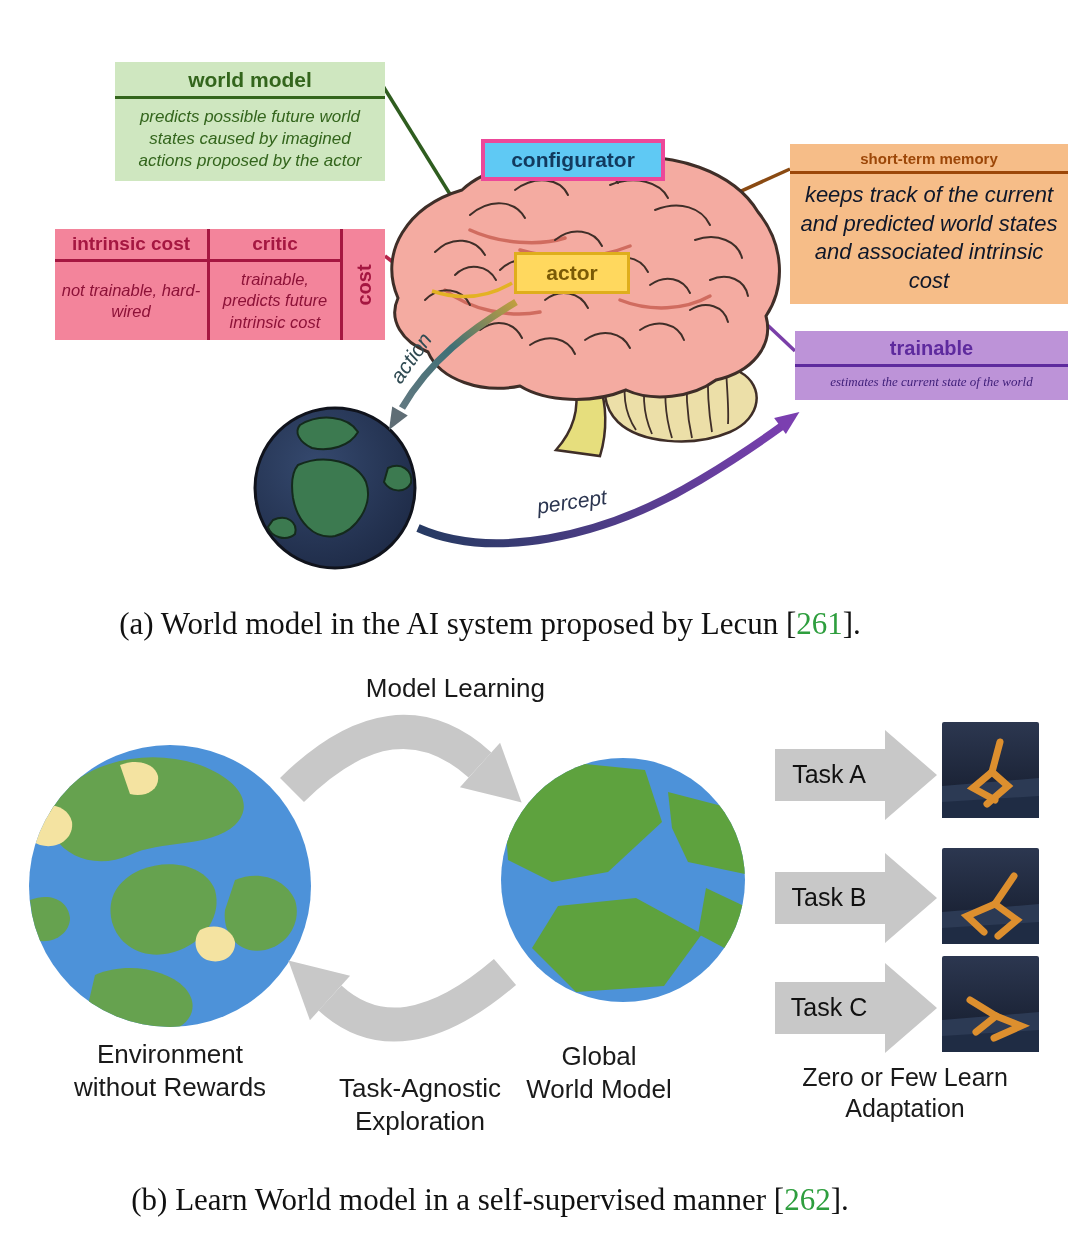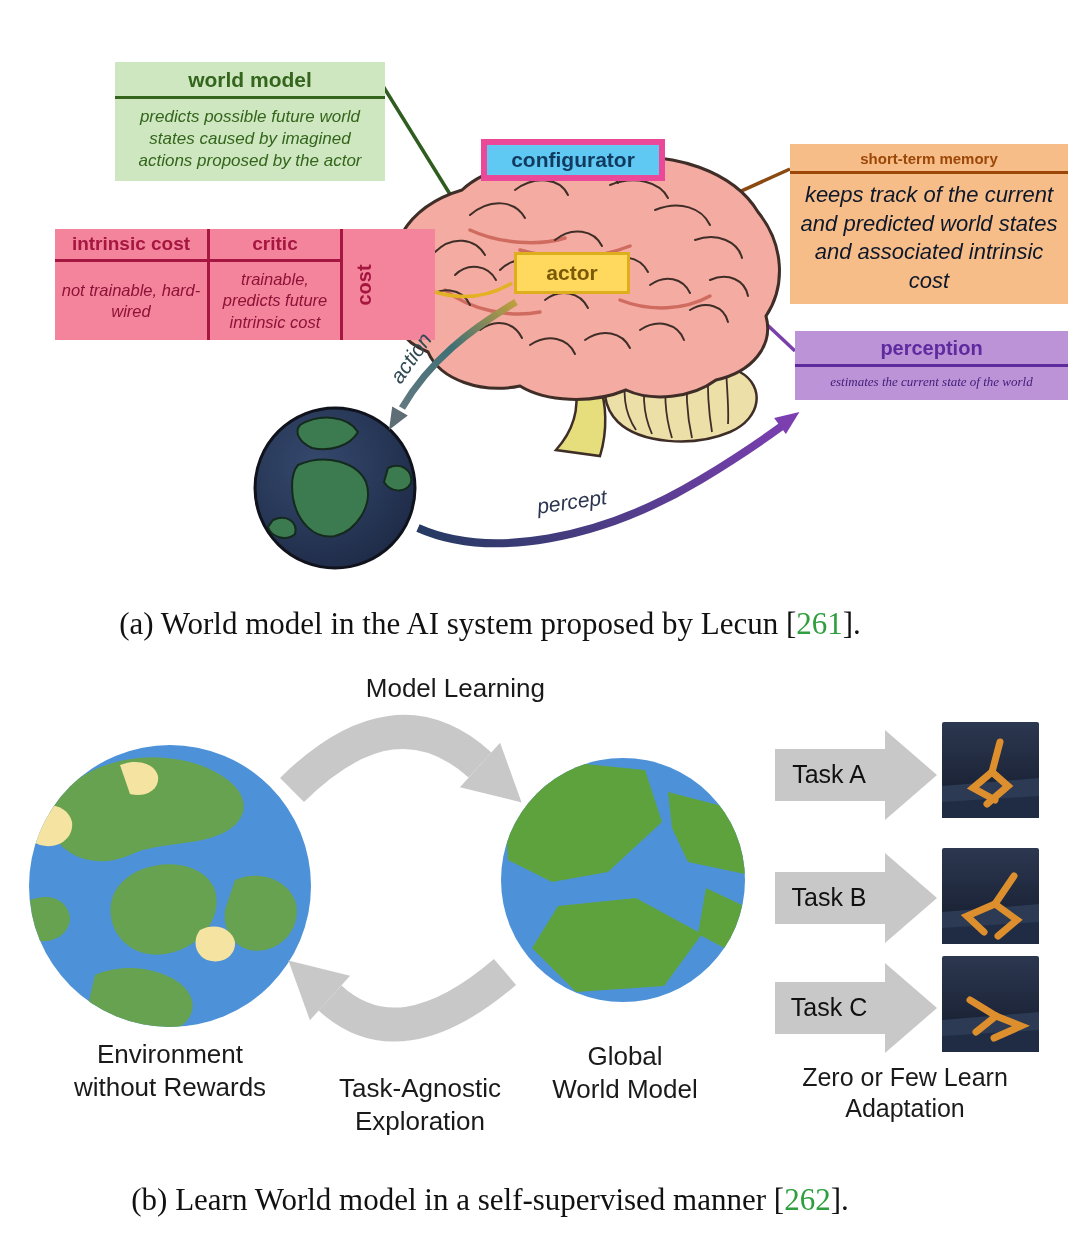--- a/index.html
+++ b/index.html
@@ -22,30 +22,30 @@
   .box-stm { left:790px; top:144px; width:278px; background:#f6bd88; }
   .box-stm .hd { color:#9c4708; font-size:15px; border-bottom:3px solid #9c4708; }
   .box-stm .bd { color:#0f172a; font-size:22px; }
 
   .box-perception { left:795px; top:331px; width:273px; background:#bd93d8; }
   .box-perception .hd { color:#5e2a9e; font-size:20px; border-bottom:3px solid #5e2a9e; }
   .box-perception .bd { color:#41207a; font-size:13px;font-family:Liberation Serif, serif; }
 
   .box-configurator {
     position:absolute; left:481px; top:139px; width:184px; height:42px;
-    background:#5fc9f4; border:6px solid #ec4899; color:#123a5e;
+    background:#5fc9f4; border:4px solid #ec4899; color:#123a5e;
     font-weight:700; font-size:21px; display:flex; align-items:center; justify-content:center;
   }
   .box-actor {
     position:absolute; left:514px; top:252px; width:116px; height:42px;
     background:#ffd85e; border:3px solid #dfae1c; color:#7a5a06;
     font-weight:700; font-size:21px; display:flex; align-items:center; justify-content:center;
   }
 
-  .box-cost { position:absolute; left:55px; top:229px; width:380px; height:111px;
+  .box-cost { position:absolute; left:55px; top:229px; width:330px; height:111px;
     background:#f3849b; display:flex; }
   .cost-col { display:flex; flex-direction:column; text-align:center; }
   .cost-col .chd { font-weight:700; font-size:19px; color:#a51741; padding:4px 2px;
     border-bottom:3px solid #a51741; }
   .cost-col .cbd { font-style:italic; font-size:16.5px; color:#8d1238; line-height:1.28;
     padding:4px 4px; flex:1; display:flex; align-items:center; justify-content:center; }
   .cost-divider { width:3px; background:#a51741; }
   .cost-c1 { width:152px; } .cost-c2 { width:130px; }
   .cost-strip { position:relative; width:42px; }
   .cost-strip span { position:absolute; left:50%; top:50%;
@@ -62,21 +62,21 @@
   .caption { position:absolute; left:0; width:980px; text-align:center;
     font-family:"Liberation Serif", serif; font-size:31px; color:#111111; }
   .caption .cite { color:#2e9e3e; }
   .caption-a { top:606px; }
   .caption-b { top:1182px; }
 
   
   .blabel { position:absolute; text-align:center; font-size:26px; color:#1a1a1a; line-height:1.25; }
   .lbl-model-learning { left:295px; top:672px; width:250px;text-align:right; }
   .lbl-environment   { left:25px;  top:1038px; width:290px; }
-  .lbl-global        { left:510px; top:1040px; width:230px; }
+  .lbl-global        { left:484px; top:1040px; width:230px; }
   .lbl-task-agnostic { left:310px; top:1072px; width:220px; }
   .lbl-adaptation    { left:765px; top:1062px; width:280px; font-size:25px; }
   .task-label { position:absolute; left:777px; width:104px; text-align:center;
     font-size:25px; color:#111111; }
   .task-label-a { top:760px; } .task-label-b { top:883px; } .task-label-c { top:993px; }
 </style>
 </head>
 <body>
 
 <div class="canvas">
@@ -298,21 +298,21 @@
     <div class="cost-strip">
       <span>cost</span>
     </div>
   </div>
 
   <div class="box-actor">
     <span>actor</span>
   </div>
 
   <div class="callout box-perception">
-    <div class="hd">perception</div>
+    <div class="hd">trainable</div>
     <div class="bd">estimates the current state of the world</div>
   </div>
 
   <div class="action-label">action</div>
   <div class="percept-label">percept</div>
 
   <div class="caption caption-a">
     <span>(a) World model in the AI system proposed by Lecun [</span><span class="cite">261</span><span>].</span>
   </div>
 

